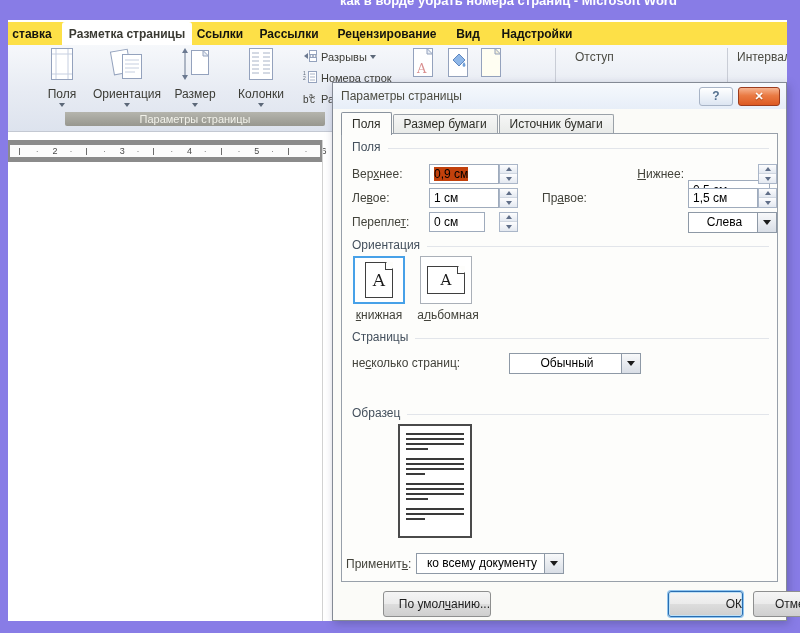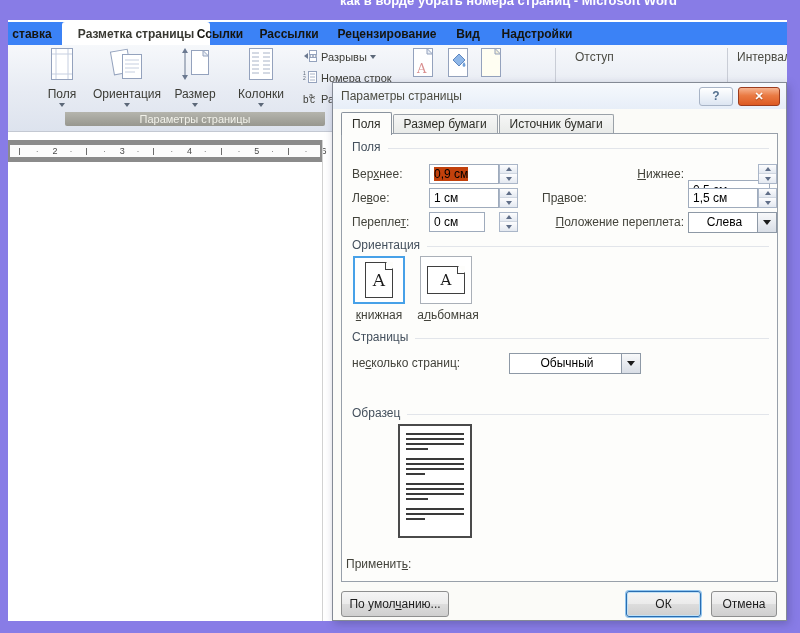--- a/index.html
+++ b/index.html
@@ -8,21 +8,21 @@
             font-family:"Liberation Sans", sans-serif; }
   .abs { position:absolute; }
 
   
   .titlebar-text { position:absolute; left:340px; top:-7px; z-index:2; color:#fff;
                    font-size:13px; font-weight:bold; white-space:nowrap; }
   .window { position:absolute; left:8px; top:20px; width:779px; height:601px;
             overflow:hidden; background:#fff; z-index:1; }
 
   
-  .tabbar { position:absolute; left:0; top:2px; width:779px; height:25px; background:#3b82f6; }
+  .tabbar { position:absolute; left:0; top:2px; width:779px; height:25px; background:#fde047; }
   .wtab { position:absolute; top:0; height:25px; line-height:25px; text-align:center;
           font-size:12px; font-weight:600; color:#15150f; white-space:nowrap; cursor:default; }
   .wtab.active { background:#ffffff; color:#3a3a33; border-radius:3px 3px 0 0; }
 
   
   .ribbon { position:absolute; left:0; top:25px; width:779px; height:87px;
             background:linear-gradient(#f6f8fb, #e7ebf3 55%, #dde3ee);
             border-bottom:1px solid #c3c8d2; }
   .biggroup { position:absolute; top:0; height:87px; }
   .bigbtn { position:absolute; top:2px; height:60px; display:flex; flex-direction:column;
@@ -114,36 +114,36 @@
   .pageicon .ltr { font-family:"DejaVu Serif", serif; color:#1a1a1a; }
   .olabel { position:absolute; font-size:12px; color:#43433b; text-align:center; }
 
   .ppage { position:absolute; width:74px; height:114px; background:#fff; border:2px solid #4a4a4a;
            padding:7px 6px 0 6px; }
   .pline { height:2px; margin-bottom:3px; background:#3a3a3a; }
   .pline.gap { background:transparent; }
 
   .dbtn { position:absolute; height:26px; border:1px solid #8e8f8f; border-radius:3px;
           background:linear-gradient(#f5f5f5, #ebebeb 48%, #dddddd 50%, #cfcfcf);
-          font-size:12px; color:#1e1e1e; text-align:center; line-height:24px; cursor:default;
-          white-space:nowrap; }
+          font-size:12px; color:#1e1e1e; text-align:right; line-height:24px; cursor:default;
+          white-space:nowrap;margin-left:42px; }
   .dbtn.focusring { border:1px solid #2a6db0; box-shadow:0 0 0 1px #8ec4ef, inset 0 0 0 1px #bfe1f7; }
 </style>
 </head>
 <body>
 
 <div class="canvas">
 
   <div class="titlebar-text">как в ворде убрать номера страниц - Microsoft Word</div>
 
   <div class="window">
 
     <div class="tabbar">
       <div class="wtab" style="left:0;width:48px">ставка</div>
-      <div class="wtab active" style="left:54px;width:148px">Разметка страницы</div>
+      <div class="wtab active" style="left:54px;width:130px">Разметка страницы</div>
       <div class="wtab" style="left:188px;width:48px">Ссылки</div>
       <div class="wtab" style="left:250px;width:62px">Рассылки</div>
       <div class="wtab" style="left:326px;width:106px">Рецензирование</div>
       <div class="wtab" style="left:442px;width:36px">Вид</div>
       <div class="wtab" style="left:492px;width:74px">Надстройки</div>
     </div>
 
     <div class="ribbon">
 
       <div class="biggroup" style="left:27px;width:266px">
@@ -374,21 +374,20 @@
       <span class="flabel" style="left:10px;top:78px"><span>Перепле</span><span class="key">т</span><span>:</span></span>
       <div class="textbox" style="left:87px;top:78px;width:56px"><span>0 см</span></div>
       <div class="spinner" style="left:157px;top:78px">
         <span class="spin-half up">
             <span class="tri-up"></span>
           </span>
         <span class="spin-half dn">
             <span class="tri-dn"></span>
           </span>
       </div>
-      <span class="flabel" style="left:200px;top:78px;width:142px;text-align:right"><span></span><span class="key">П</span><span>оложение переплета:</span></span>
       <div class="combo" style="left:346px;top:78px;width:89px">
         <span class="cval">Слева</span>
         <span class="cbtn">
             <span class="tri-dn"></span>
           </span>
       </div>
 
       <div class="caprow" style="top:104px">
         <span class="cap">Ориентация</span>
         <span class="etch"></span>
@@ -439,20 +438,26 @@
           <div class="pline" style="width: 100%;"></div>
           <div class="pline" style="width: 100%;"></div>
           <div class="pline" style="width: 38%;"></div>
           <div class="pline gap"></div>
           <div class="pline" style="width: 100%;"></div>
           <div class="pline" style="width: 100%;"></div>
           <div class="pline" style="width: 32%;"></div>
         </div>
 
       <span class="flabel" style="left:4px;top:420px"><span>Применит</span><span class="key">ь</span><span>:</span></span>
+      <div class="combo" style="left:74px;top:419px;width:148px">
+        <span class="cval">ко всему документу</span>
+        <span class="cbtn">
+            <span class="tri-dn"></span>
+          </span>
+      </div>
     </div>
 
     <div class="dbtn" style="left:8px;top:508px;width:108px"><span>По умол</span><span class="key">ч</span><span>анию...</span></div>
     <div class="dbtn focusring" style="left:293px;top:508px;width:75px">ОК</div>
     <div class="dbtn" style="left:378px;top:508px;width:66px">Отмена</div>
   </div>
 
 </div>
 
 </body></html>

